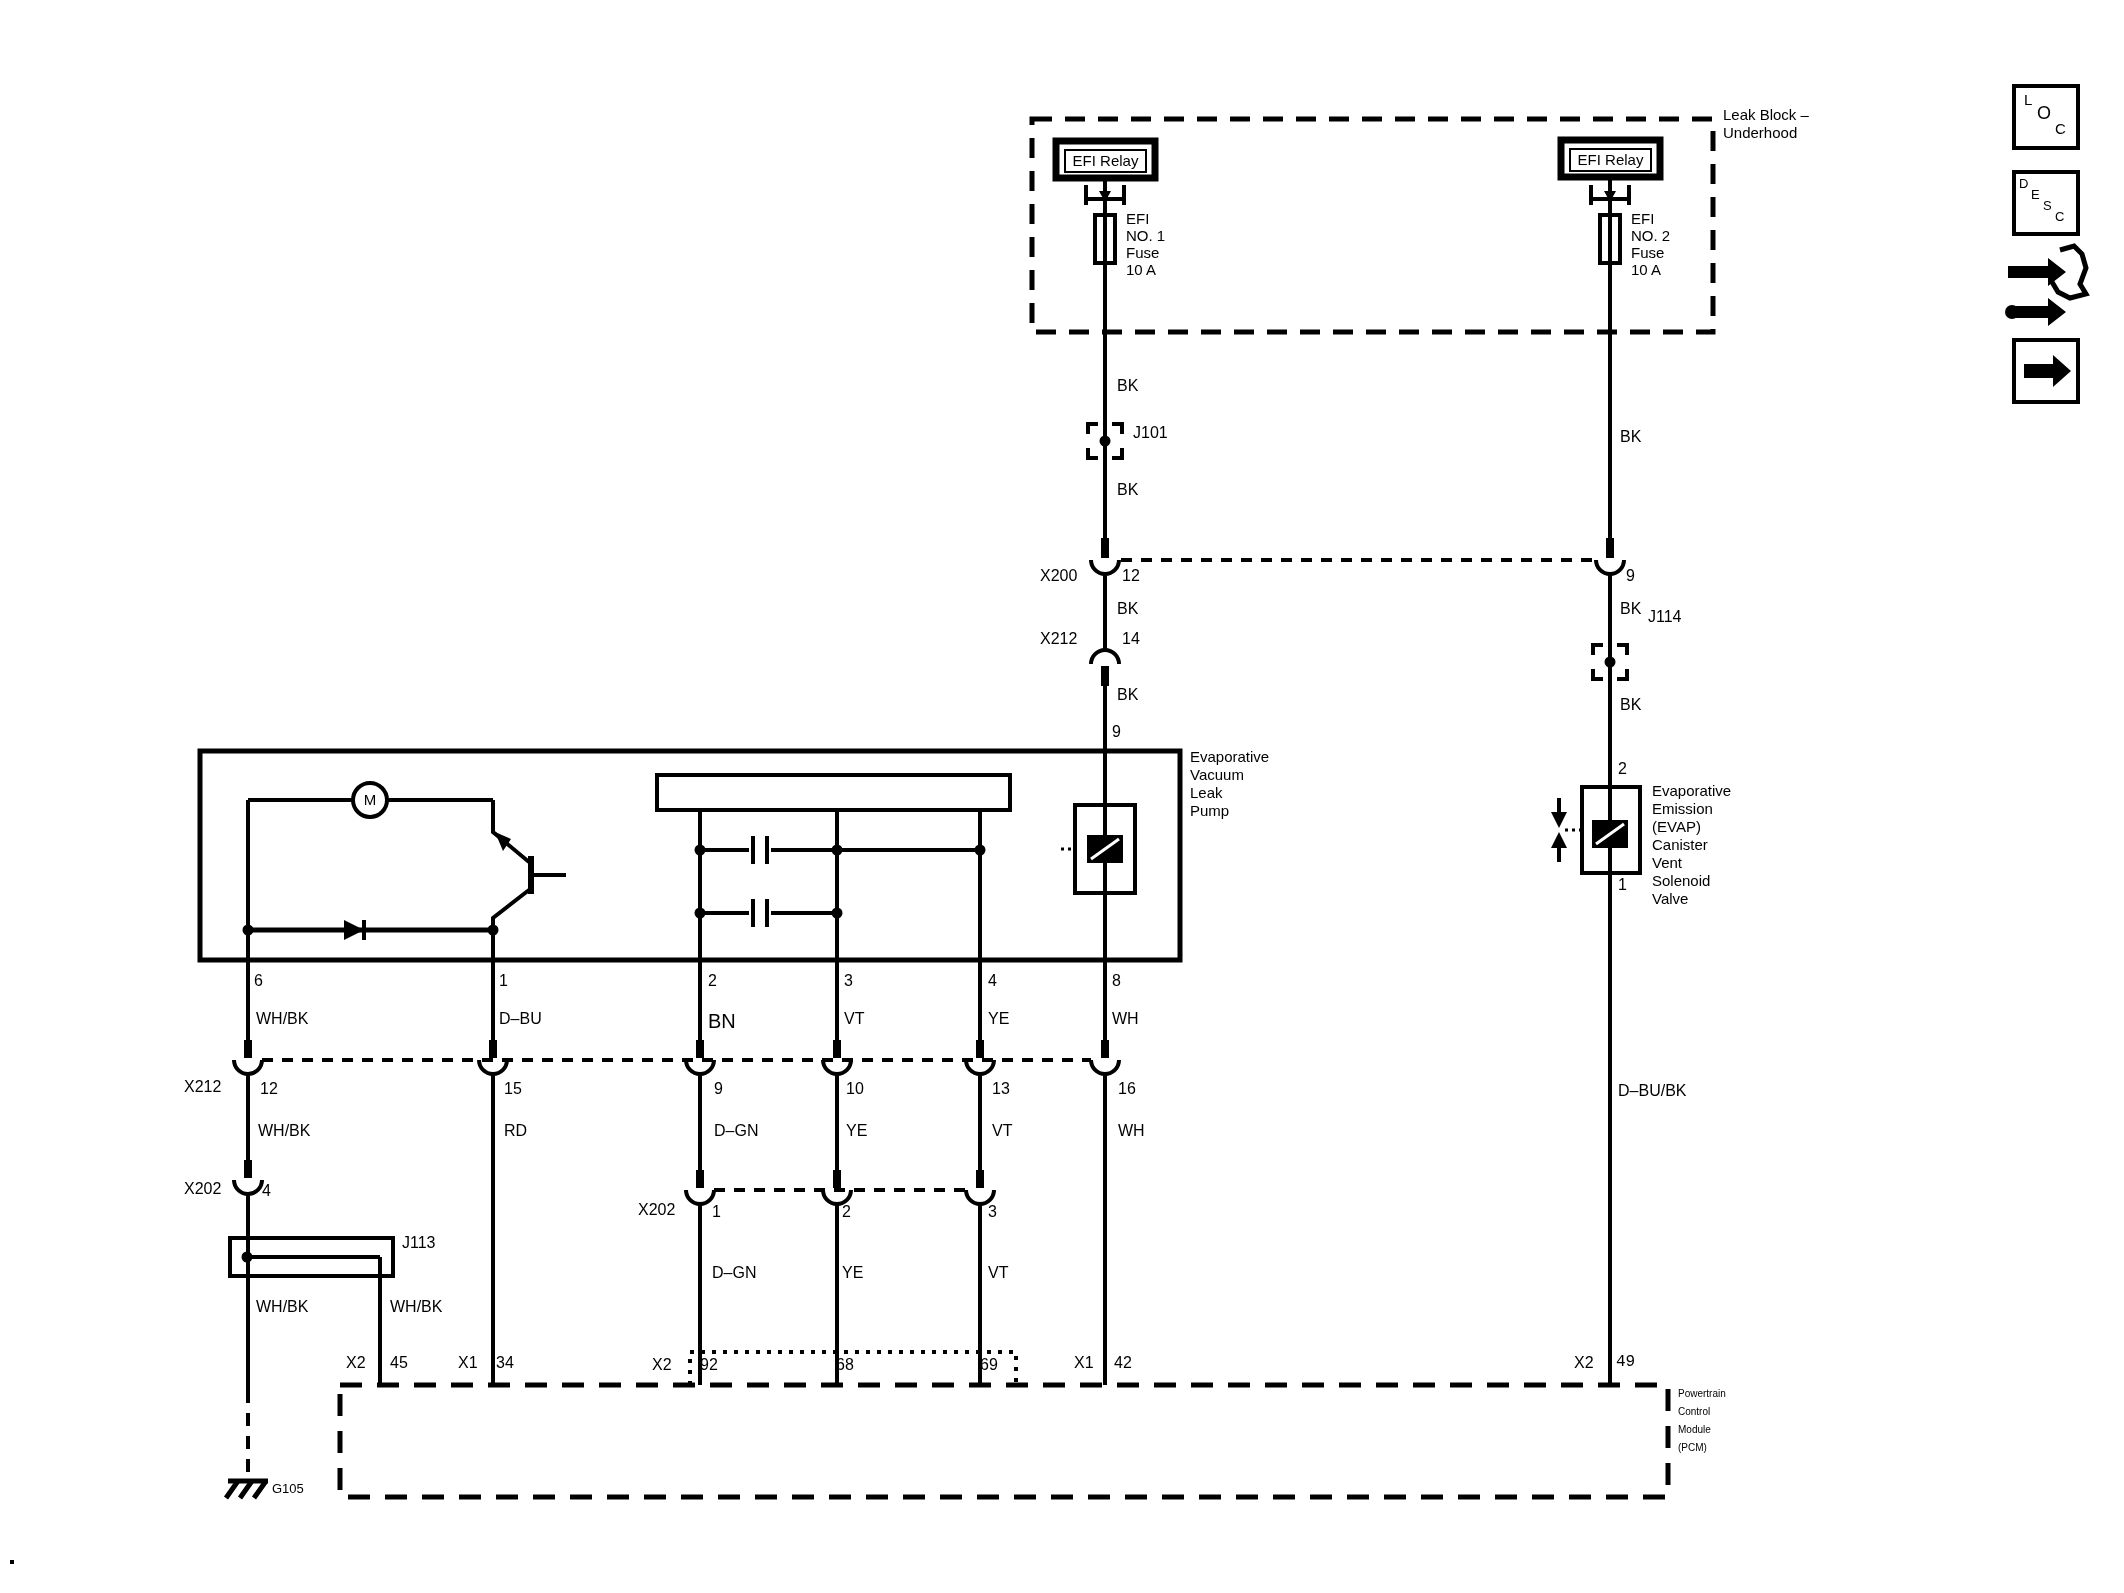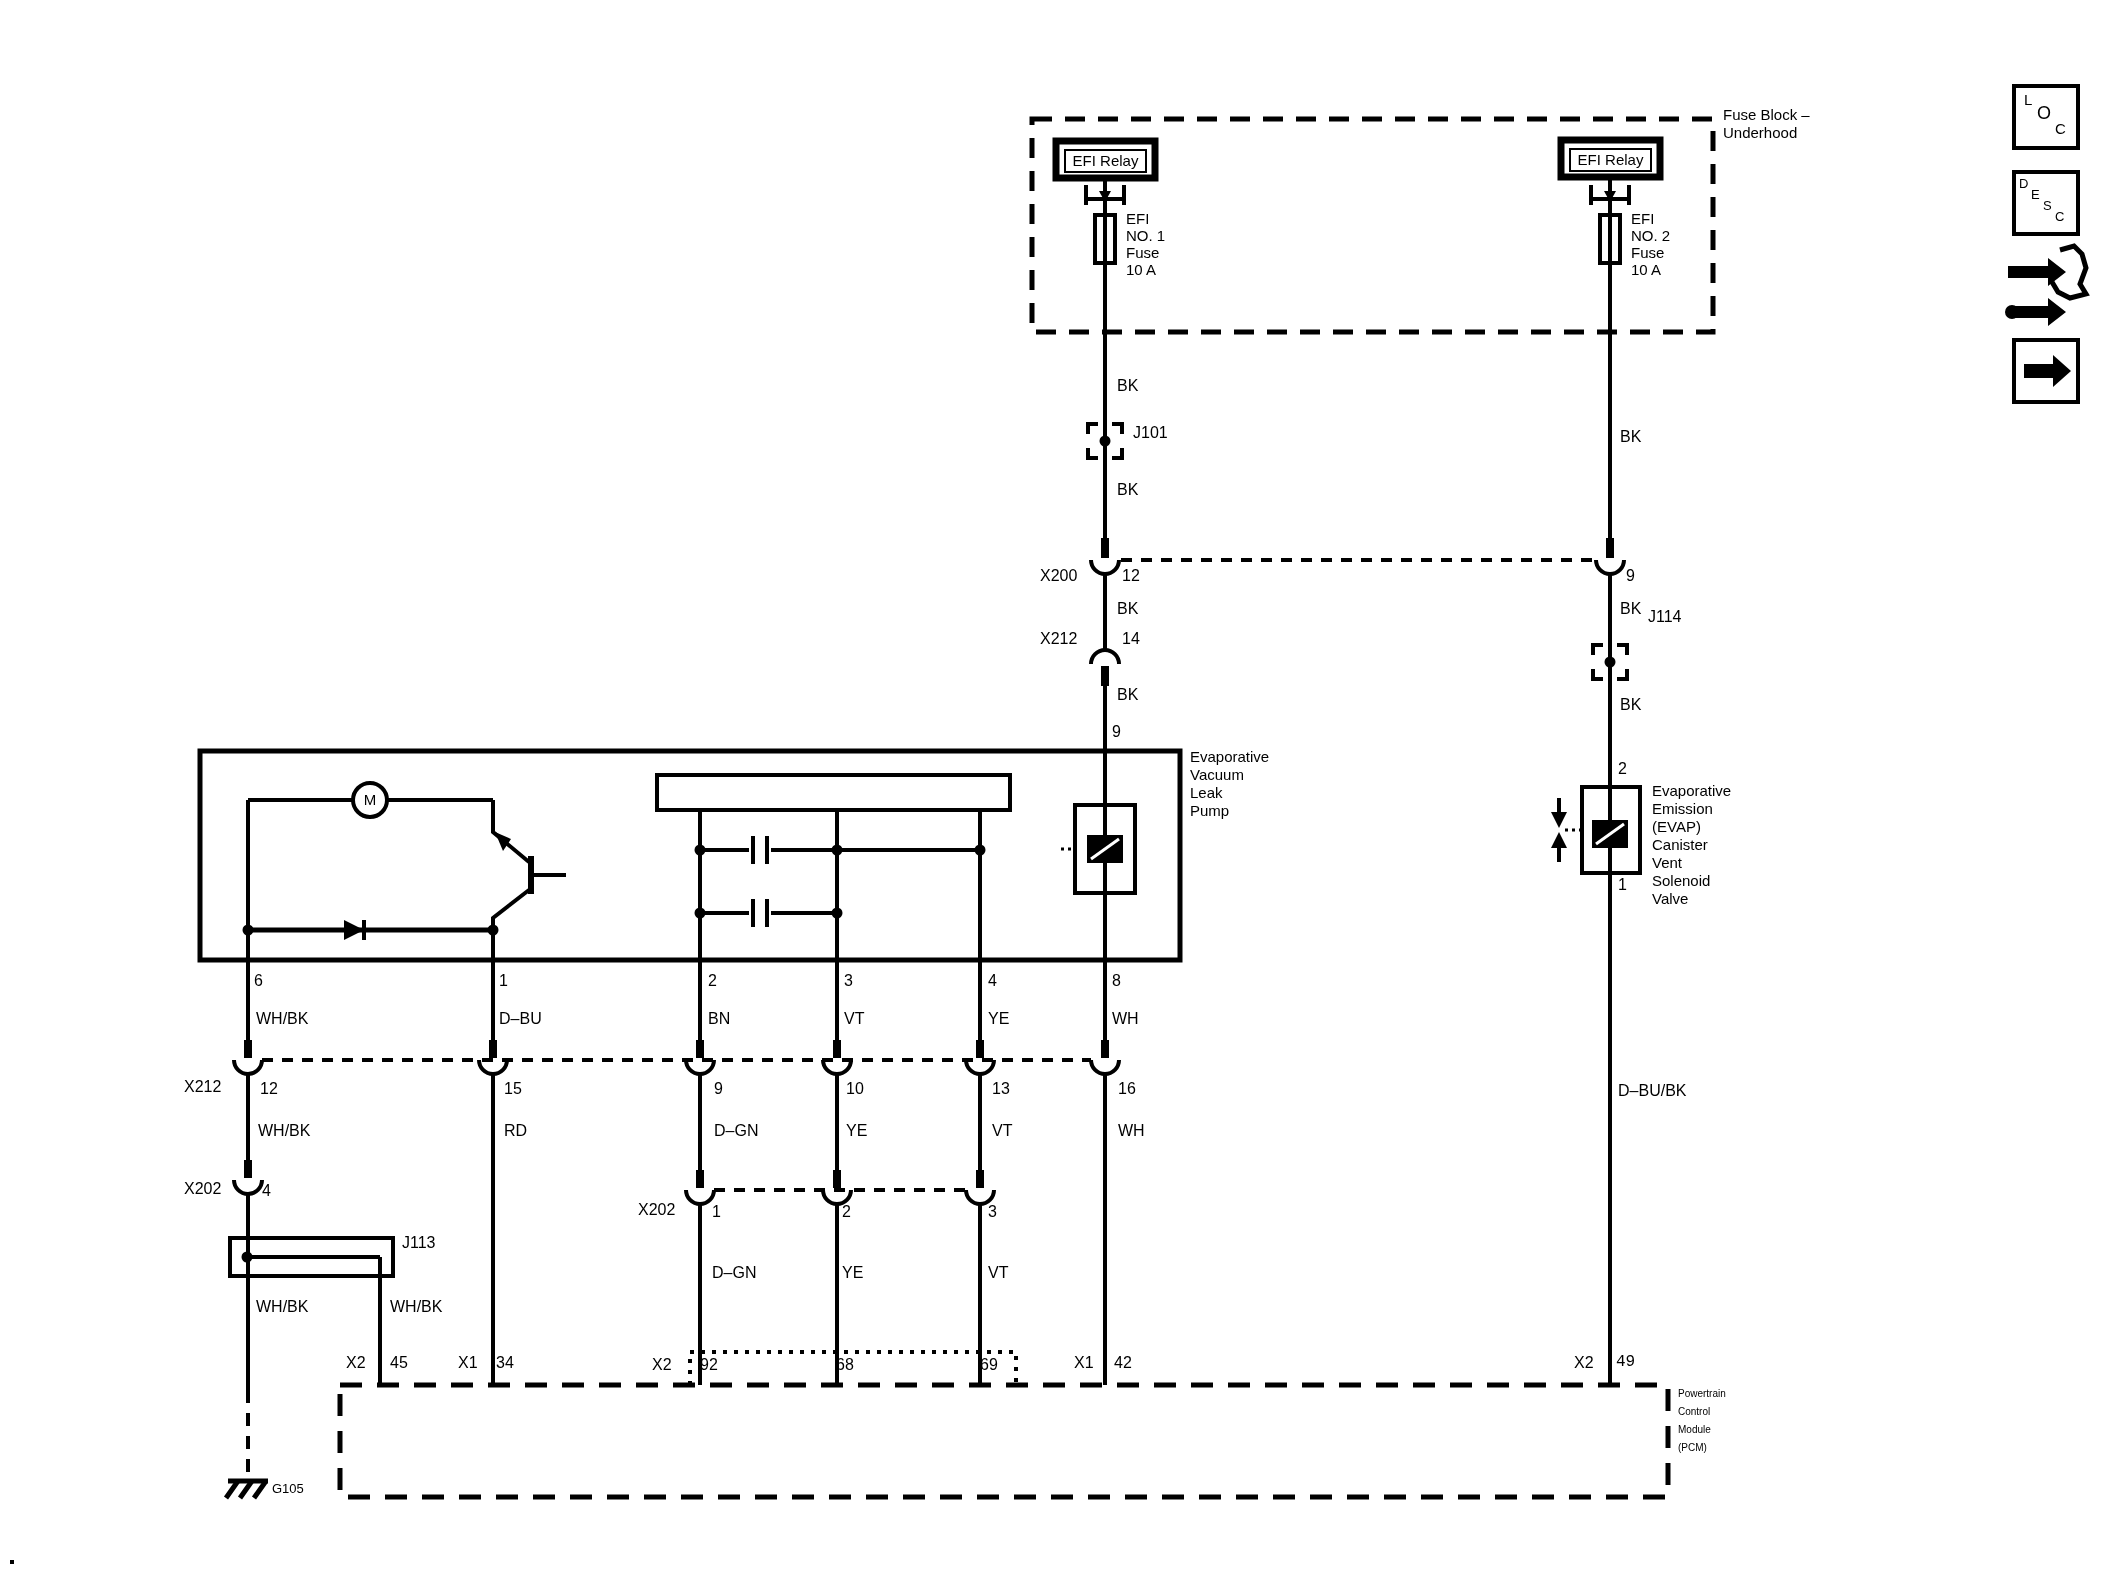--- a/index.html
+++ b/index.html
@@ -222,21 +222,21 @@
       <div class="lbl" style="left: 1065px; top: 153px; width: 81px; text-align: center; font-size: 15px;">EFI Relay</div>
       <div class="lbl" style="left: 1570px; top: 152px; width: 81px; text-align: center; font-size: 15px;">EFI Relay</div>
       <div class="lbl" style="left: 1126px; top: 210px; font-size: 15px; line-height: 17px;">EFI
 NO. 1
 Fuse
 10 A</div>
       <div class="lbl" style="left: 1631px; top: 210px; font-size: 15px; line-height: 17px;">EFI
 NO. 2
 Fuse
 10 A</div>
-      <div class="lbl" style="left: 1723px; top: 106px; font-size: 15px; line-height: 18px;">Fuse Block –
+      <div class="lbl" style="left: 1723px; top: 106px; font-size: 15px; line-height: 18px;">Leak Block –
 Underhood</div>
       <div class="lbl" style="left: 1117px; top: 377px; font-size: 16px;">BK</div>
       <div class="lbl" style="left: 1133px; top: 424px; font-size: 16px;">J101</div>
       <div class="lbl" style="left: 1117px; top: 481px; font-size: 16px;">BK</div>
       <div class="lbl" style="left: 1040px; top: 567px; font-size: 16px;">X200</div>
       <div class="lbl" style="left: 1122px; top: 567px; font-size: 16px;">12</div>
       <div class="lbl" style="left: 1117px; top: 600px; font-size: 16px;">BK</div>
       <div class="lbl" style="left: 1040px; top: 630px; font-size: 16px;">X212</div>
       <div class="lbl" style="left: 1122px; top: 630px; font-size: 16px;">14</div>
       <div class="lbl" style="left: 1117px; top: 686px; font-size: 16px;">BK</div>
@@ -262,21 +262,21 @@
 Pump</div>
       <div class="lbl" style="left: 363px; top: 792px; width: 14px; text-align: center; font-size: 15px;">M</div>
       <div class="lbl" style="left: 254px; top: 972px; font-size: 16px;">6</div>
       <div class="lbl" style="left: 499px; top: 972px; font-size: 16px;">1</div>
       <div class="lbl" style="left: 708px; top: 972px; font-size: 16px;">2</div>
       <div class="lbl" style="left: 844px; top: 972px; font-size: 16px;">3</div>
       <div class="lbl" style="left: 988px; top: 972px; font-size: 16px;">4</div>
       <div class="lbl" style="left: 1112px; top: 972px; font-size: 16px;">8</div>
       <div class="lbl" style="left: 256px; top: 1010px; font-size: 16px;">WH/BK</div>
       <div class="lbl" style="left: 499px; top: 1010px; font-size: 16px;">D–BU</div>
-      <div class="lbl" style="left: 708px; top: 1010px; font-size: 16px;">BN</div>
+      <div class="lbl" style="left: 708px; top: 1010px; font-size: 20px;">BN</div>
       <div class="lbl" style="left: 844px; top: 1010px; font-size: 16px;">VT</div>
       <div class="lbl" style="left: 988px; top: 1010px; font-size: 16px;">YE</div>
       <div class="lbl" style="left: 1112px; top: 1010px; font-size: 16px;">WH</div>
       <div class="lbl" style="left: 184px; top: 1078px; font-size: 16px;">X212</div>
       <div class="lbl" style="left: 260px; top: 1080px; font-size: 16px;">12</div>
       <div class="lbl" style="left: 504px; top: 1080px; font-size: 16px;">15</div>
       <div class="lbl" style="left: 714px; top: 1080px; font-size: 16px;">9</div>
       <div class="lbl" style="left: 846px; top: 1080px; font-size: 16px;">10</div>
       <div class="lbl" style="left: 992px; top: 1080px; font-size: 16px;">13</div>
       <div class="lbl" style="left: 1118px; top: 1080px; font-size: 16px;">16</div>

